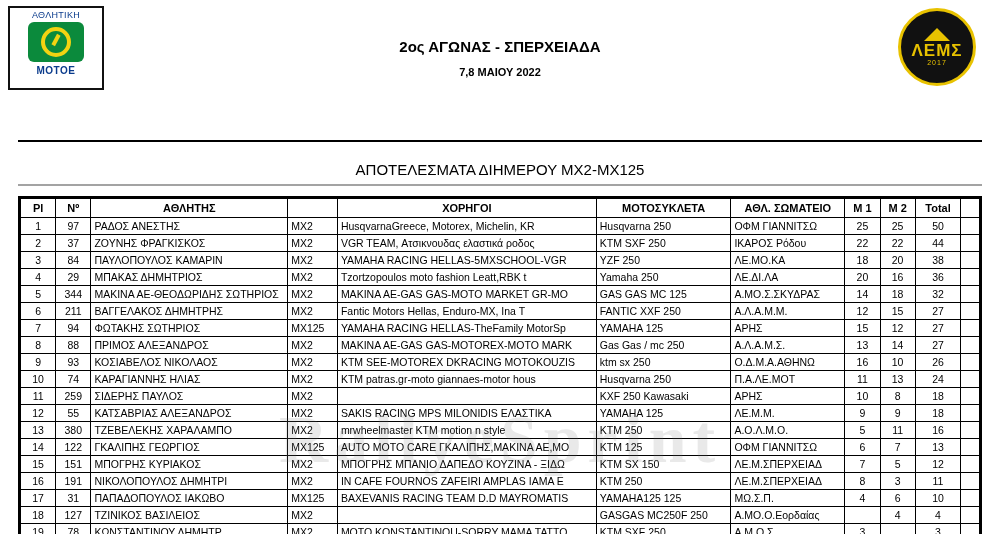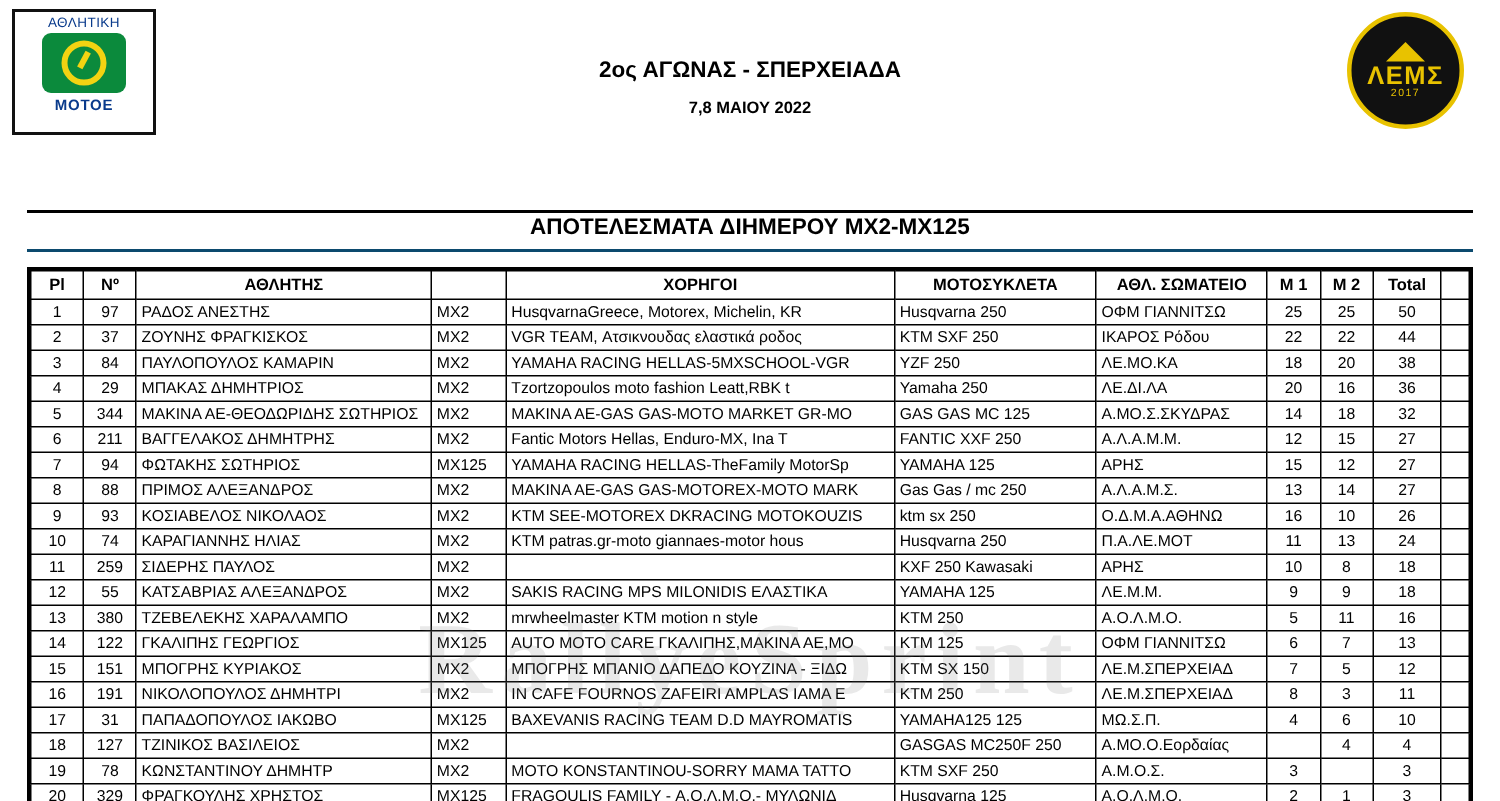--- a/index.html
+++ b/index.html
@@ -132,25 +132,25 @@
   }
   .title-date {
     font-size: 11px;
     font-weight: bold;
     margin-top: 11px;
   }
 
   .results-banner {
     margin: 12px 18px 0 18px;
     border-top: 2px solid #000;
-    border-bottom: 2px solid #0c4a6e;
+    border-bottom: 2px solid #a3a3a3;
     text-align: center;
-    padding: 1px 0 6px 0;
+    padding: 19px 0 6px 0;
     font-size: 15px;
-    font-weight: bold;
+    font-weight: normal;
   }
 
   
   .table-wrap {
     margin: 10px 18px 0 18px;
     border: 2px solid #000;
     position: relative;
   }
   table.results {
     border-collapse: collapse;

